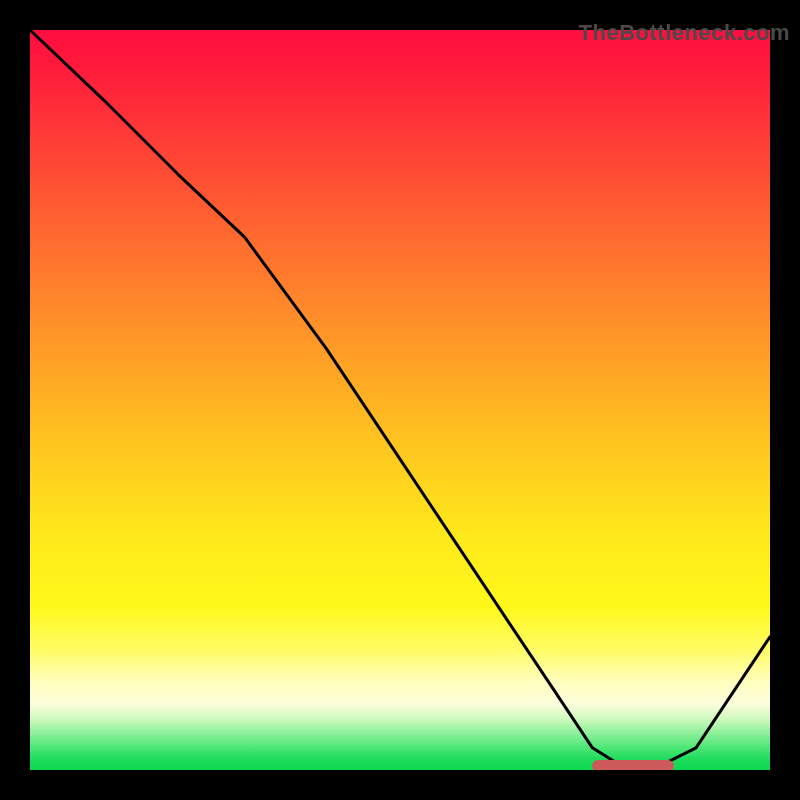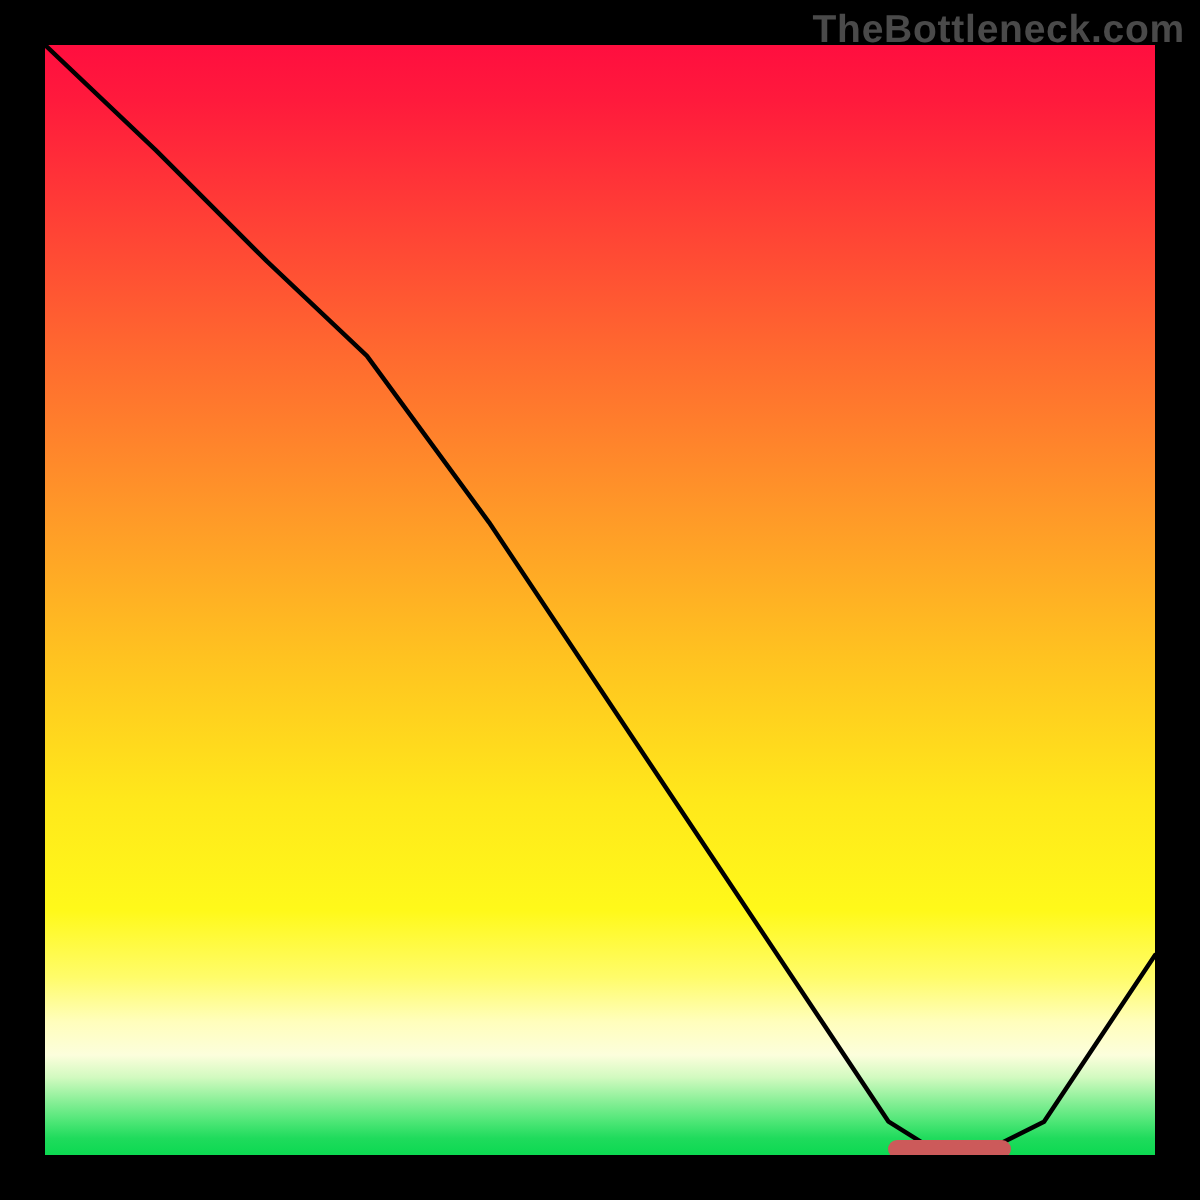--- a/index.html
+++ b/index.html
@@ -12,24 +12,24 @@
     font-family: Arial, Helvetica, sans-serif;
   }
   .container {
     position: relative;
     width: 800px;
     height: 800px;
     background: #000;
   }
   .watermark {
     position: absolute;
-    top: 4px;
+    top: 20px;
     right: 10px;
     color: #4a4a4a;
-    font-size: 26px;
+    font-size: 22px;
     font-weight: 600;
     letter-spacing: 0.5px;
     z-index: 10;
   }
   .plot-area {
     position: absolute;
     left: 30px;
     top: 30px;
     width: 740px;
     height: 740px;

